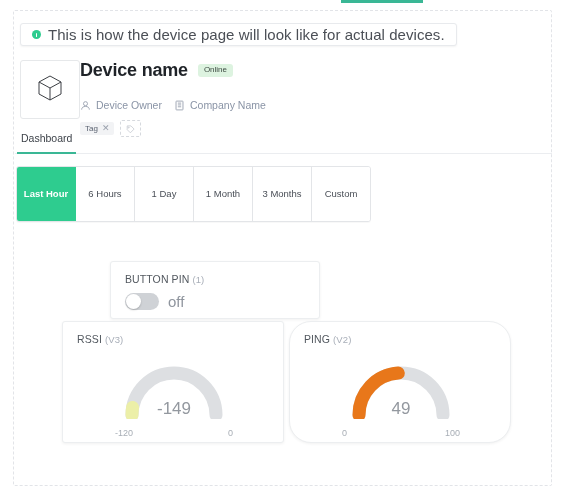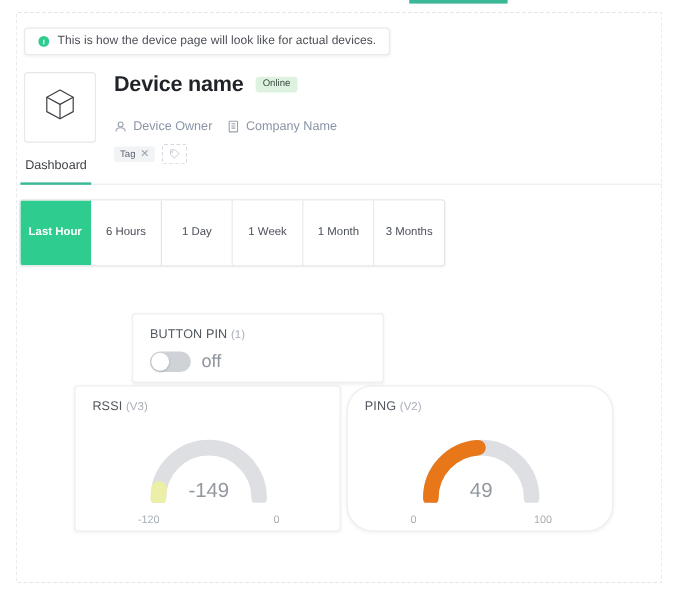--- a/index.html
+++ b/index.html
@@ -73,34 +73,33 @@
   }
   .info-dot::after {
     content: "";
     width: 1.5px;
     height: 4px;
     background: #ffffff;
     border-radius: 1px;
     margin-top: 0.5px;
   }
   .info-text {
-    font-size: 10px;
+    font-size: 15px;
     color: #4b4f56;
     white-space: nowrap;
     letter-spacing: 0.05px;
   }
 
   
   .device-header {
     position: absolute;
     left: 20px;
     top: 60px;
     display: flex;
     align-items: flex-start;
-    gap: 15px;
   }
   .device-avatar {
     width: 58px;
     height: 57px;
     border: 1px solid #e6e8ea;
     border-radius: 3px;
     background: #ffffff;
     display: flex;
     align-items: center;
     justify-content: center;
@@ -410,23 +409,23 @@
 <div class="section-tabs">
   <div class="section-tab active">
     <span>Dashboard</span>
   </div>
 </div>
 
 <div class="time-range">
   <div class="time-btn active">Last Hour</div>
   <div class="time-btn">6 Hours</div>
   <div class="time-btn">1 Day</div>
-  <div class="time-btn">1 Week</div>
   <div class="time-btn">1 Month</div>
   <div class="time-btn">3 Months</div>
+  <div class="time-btn">Custom</div>
 </div>
 
 <div class="widget" id="widget-button-pin">
   <div class="widget-title">
     <span>BUTTON PIN</span>
     <span class="pin">(1)</span>
   </div>
   <div class="toggle-row">
     <div class="toggle">
       <div class="knob"></div>

